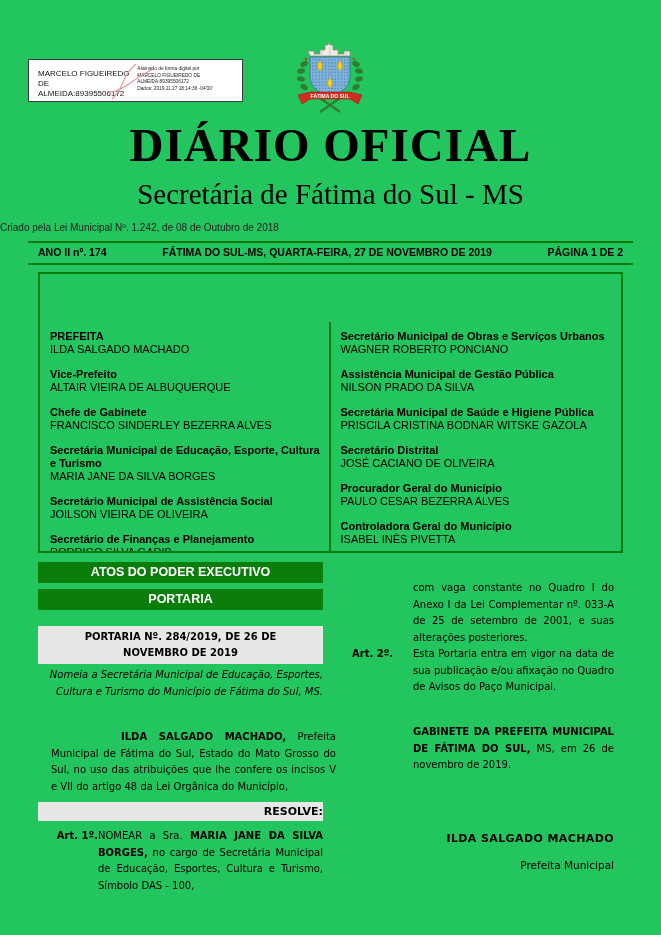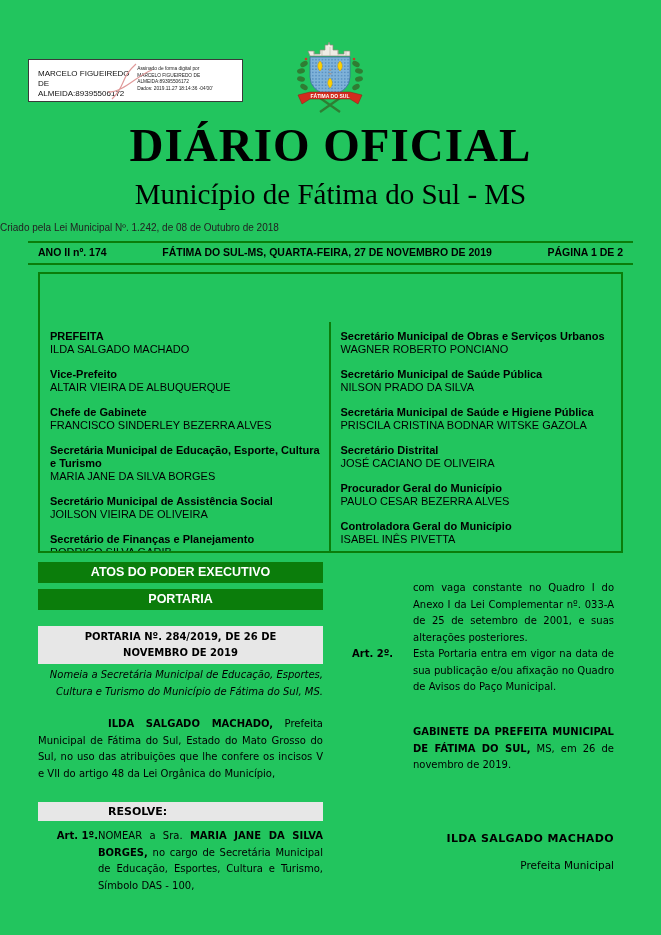--- a/index.html
+++ b/index.html
@@ -33,21 +33,21 @@
   .off-col.first{border-right:2px solid var(--green);}
   .entry{margin-bottom:12px;}
   .entry .t{font-weight:700;font-size:11px;line-height:13px;}
   .entry .n{font-size:11px;line-height:13px;}
   
   .banner{position:absolute;left:38px;width:285px;height:21px;background:var(--green);
           color:#fff;font-weight:700;font-size:12.5px;text-align:center;line-height:21px;}
   .banner1{top:562px;} .banner2{top:589px;}
   
   .doc{font-family:"DejaVu Sans","Liberation Sans",sans-serif;font-size:10px;line-height:16.5px;}
-  .gray{background:#e7e7e7;}
+  .gray{background:#e7e7e7;text-align:right;}
   .p-heading{position:absolute;left:38px;top:626px;width:285px;box-sizing:border-box;
              padding:3px 22px;text-align:center;font-weight:700;font-size:10px;line-height:16px;}
   .ementa{position:absolute;left:38px;top:667px;width:285px;text-align:right;font-style:italic;}
   .preamble{position:absolute;left:38px;top:716px;width:285px;text-align:justify;text-indent:70px;}
   .resolve{position:absolute;left:38px;top:802px;width:285px;height:19px;box-sizing:border-box;
            padding-left:70px;font-weight:700;font-size:11px;line-height:19px;}
   .art{position:absolute;display:flex;}
   .art-label{font-weight:700;white-space:nowrap;}
   .art-body{text-align:justify;}
   .art1{left:38px;top:828px;width:285px;}
@@ -125,21 +125,21 @@
       <path d="M28,70 L48,56 M48,70 L28,56" stroke="#2f7d33" stroke-width="2.2"></path>
     </g>
 
     <g>
       <path d="M6,53 L18,50 L58,50 L70,53 L66,62 L58,57 L18,57 L10,62 z" fill="#d42b1e" stroke="#8f1d14" stroke-width="0.5"></path>
       <text x="38" y="55.6" text-anchor="middle" font-size="5" font-family="Liberation Sans, sans-serif" fill="#ffffff" font-weight="bold">FÁTIMA DO SUL</text>
     </g>
   </svg>
 
   <div class="m-title">DIÁRIO OFICIAL</div>
-  <div class="m-sub">Município de Fátima do Sul - MS</div>
+  <div class="m-sub">Secretária de Fátima do Sul - MS</div>
   <div class="m-creation">Criado pela Lei Municipal Nº. 1.242, de 08 de Outubro de 2018</div>
 
   <div class="rule rule1"></div>
   <div class="edition-bar">
     <span class="seg">ANO II nº. 174</span>
     <span class="seg">FÁTIMA DO SUL-MS, QUARTA-FEIRA, 27 DE NOVEMBRO DE 2019</span>
     <span class="seg">PÁGINA 1 DE 2</span>
   </div>
   <div class="rule rule2"></div>
 
@@ -169,21 +169,21 @@
         <div class="t">Secretário de Finanças e Planejamento</div>
         <div class="n">RODRIGO SILVA GARIB</div>
       </div>
     </div>
     <div class="off-col">
       <div class="entry">
         <div class="t">Secretário Municipal de Obras e Serviços Urbanos</div>
         <div class="n">WAGNER ROBERTO PONCIANO</div>
       </div>
       <div class="entry">
-        <div class="t">Secretário Municipal de Saúde Pública</div>
+        <div class="t">Assistência Municipal de Gestão Pública</div>
         <div class="n">NILSON PRADO DA SILVA</div>
       </div>
       <div class="entry">
         <div class="t">Secretária Municipal de Saúde e Higiene Pública</div>
         <div class="n">PRISCILA CRISTINA BODNAR WITSKE GAZOLA</div>
       </div>
       <div class="entry">
         <div class="t">Secretário Distrital</div>
         <div class="n">JOSÉ CACIANO DE OLIVEIRA</div>
       </div>
@@ -198,21 +198,21 @@
     </div>
   </div>
 
   <div class="banner banner1">ATOS DO PODER EXECUTIVO</div>
   <div class="banner banner2">PORTARIA</div>
 
   <div class="p-heading gray doc">PORTARIA Nº. 284/2019, DE 26 DE NOVEMBRO DE 2019</div>
 
   <div class="ementa doc">Nomeia a Secretária Municipal de Educação, Esportes, Cultura e Turismo do Município de Fátima do Sul, MS.</div>
 
-  <p class="preamble doc" style="margin:0;"><b>ILDA SALGADO MACHADO,</b><span> Prefeita Municipal de Fátima do Sul, Estado do Mato Grosso do Sul, no uso das atribuições que lhe confere os incisos V e VII do artigo 48 da Lei Orgânica do Município,</span></p>
+  <p class="preamble doc" style="margin:13px;"><b>ILDA SALGADO MACHADO,</b><span> Prefeita Municipal de Fátima do Sul, Estado do Mato Grosso do Sul, no uso das atribuições que lhe confere os incisos V e VII do artigo 48 da Lei Orgânica do Município,</span></p>
 
   <div class="resolve gray doc">RESOLVE:</div>
 
   <div class="art art1 doc">
     <span class="art-label">Art. 1º.</span>
     <span class="art-body"><span>NOMEAR a Sra. </span><b>MARIA JANE DA SILVA BORGES,</b><span> no cargo de Secretária Municipal de Educação, Esportes, Cultura e Turismo, Símbolo DAS - 100,</span></span>
   </div>
 
   <div class="cont doc">com vaga constante no Quadro I do Anexo I da Lei Complementar nº. 033-A de 25 de setembro de 2001, e suas alterações posteriores.</div>
 

